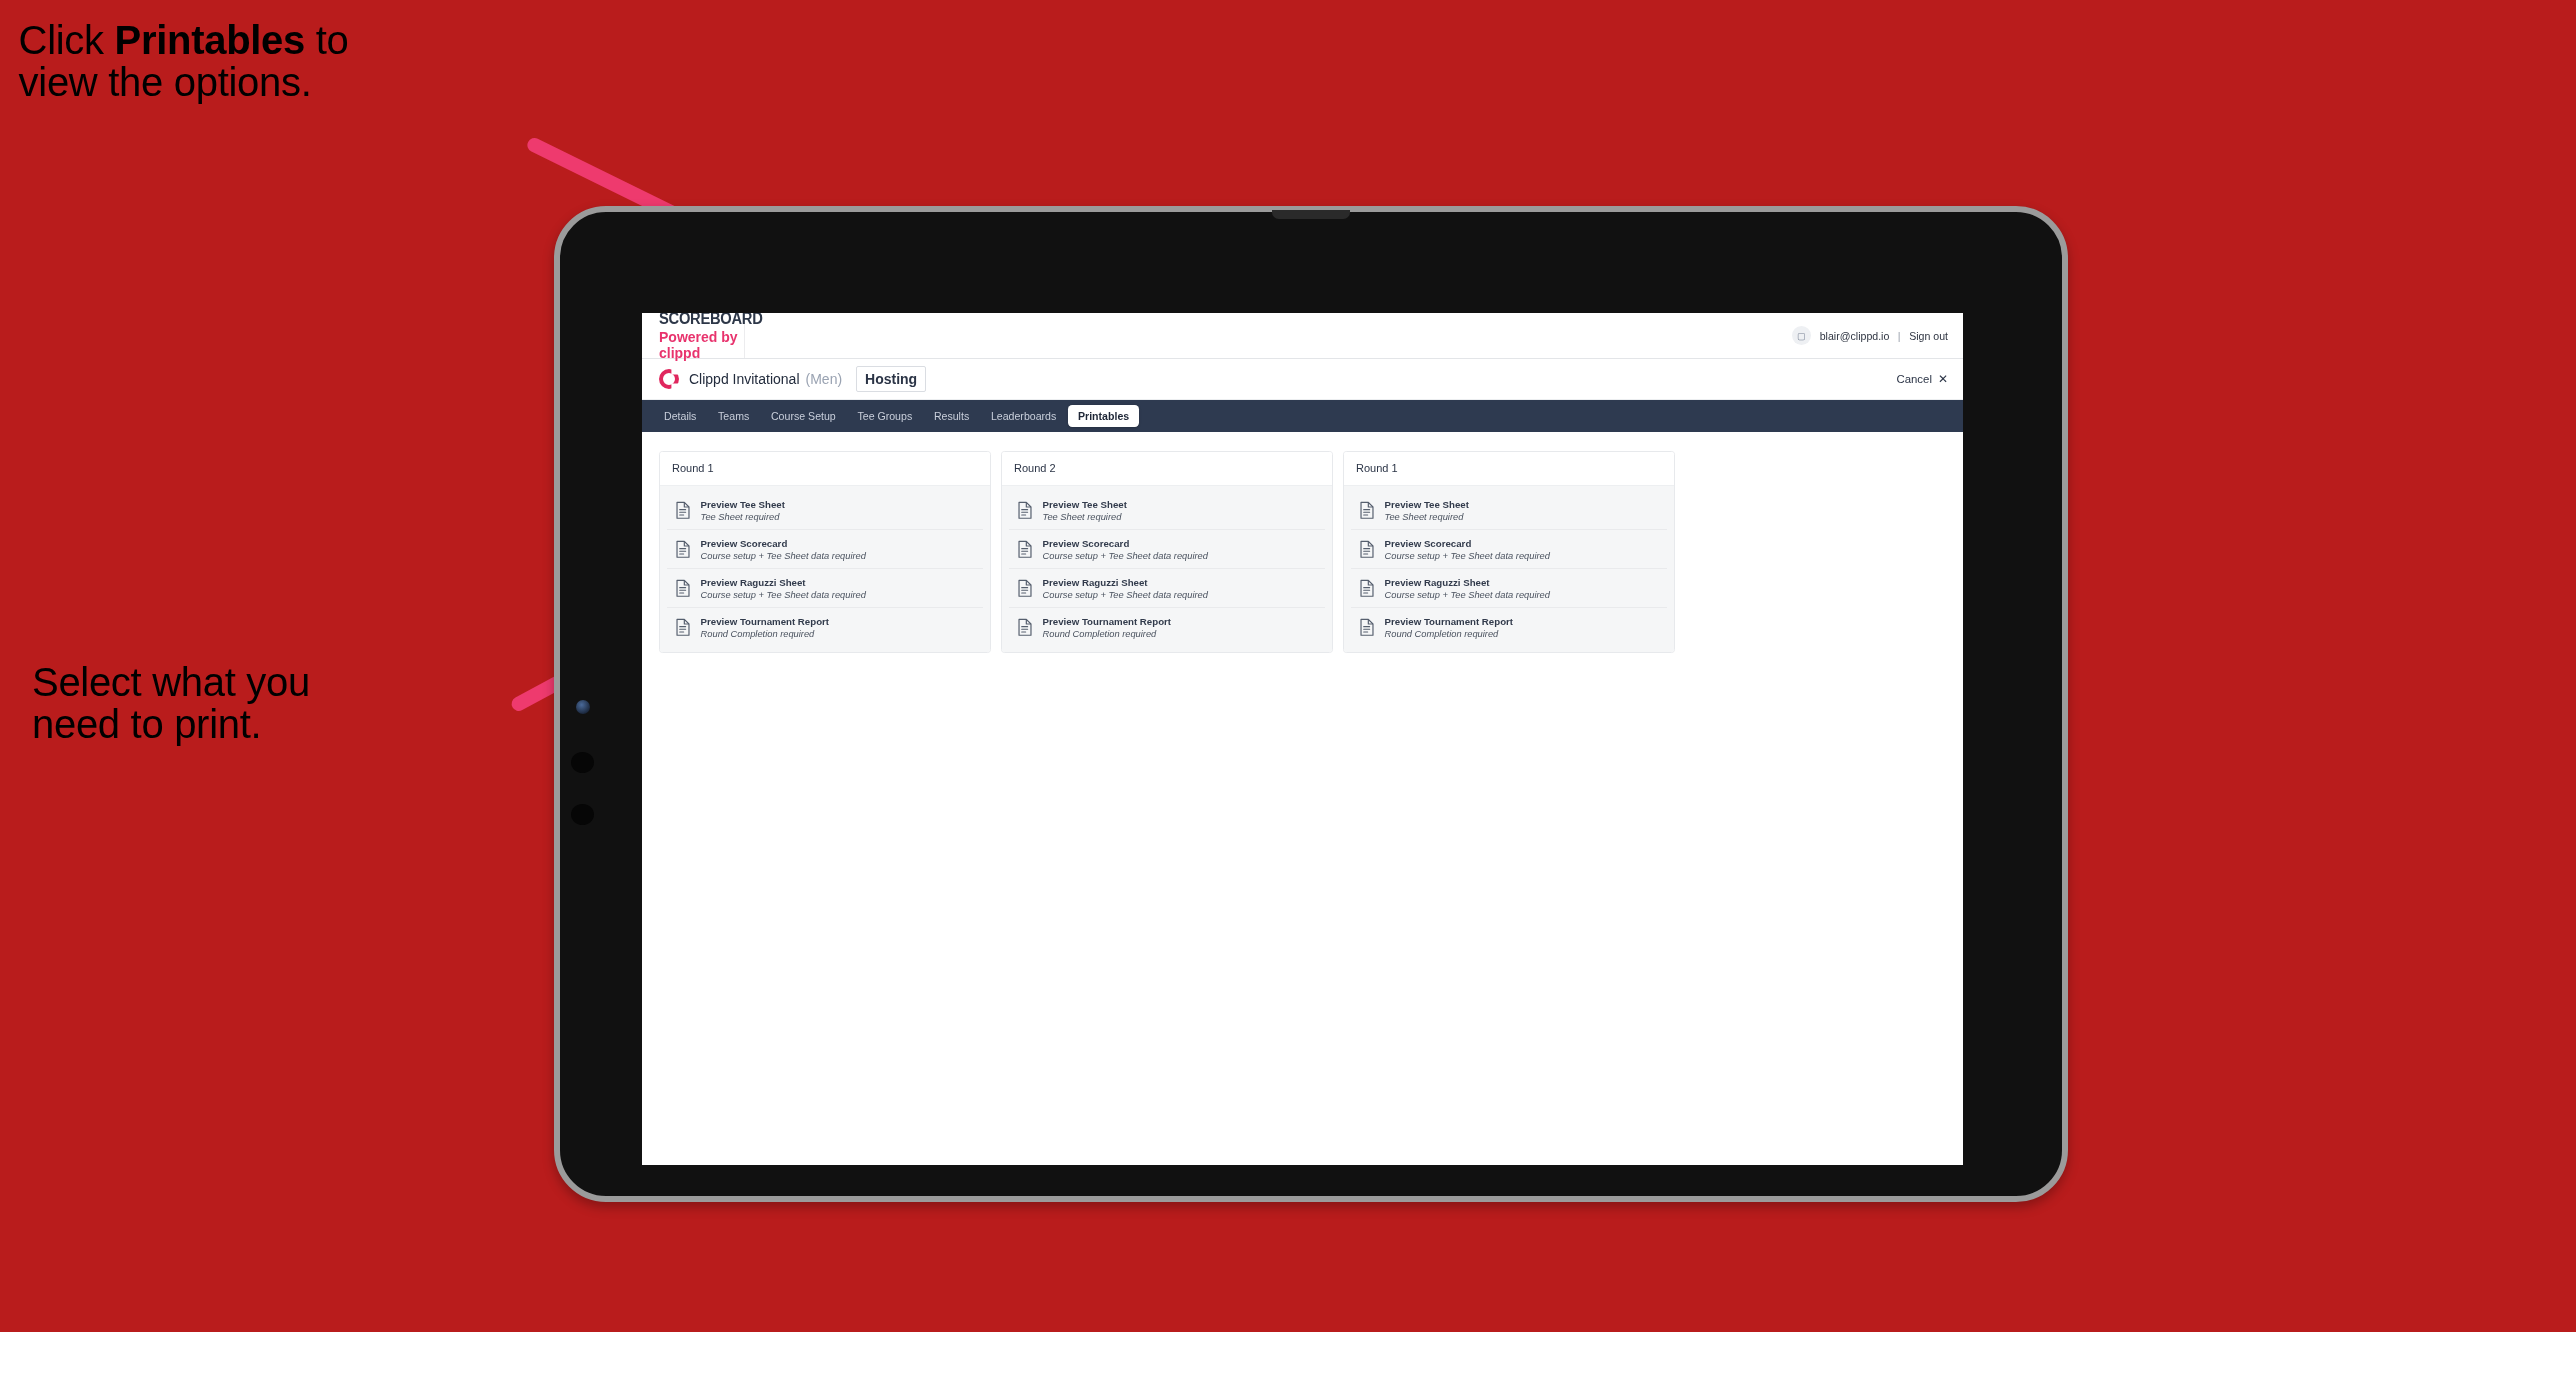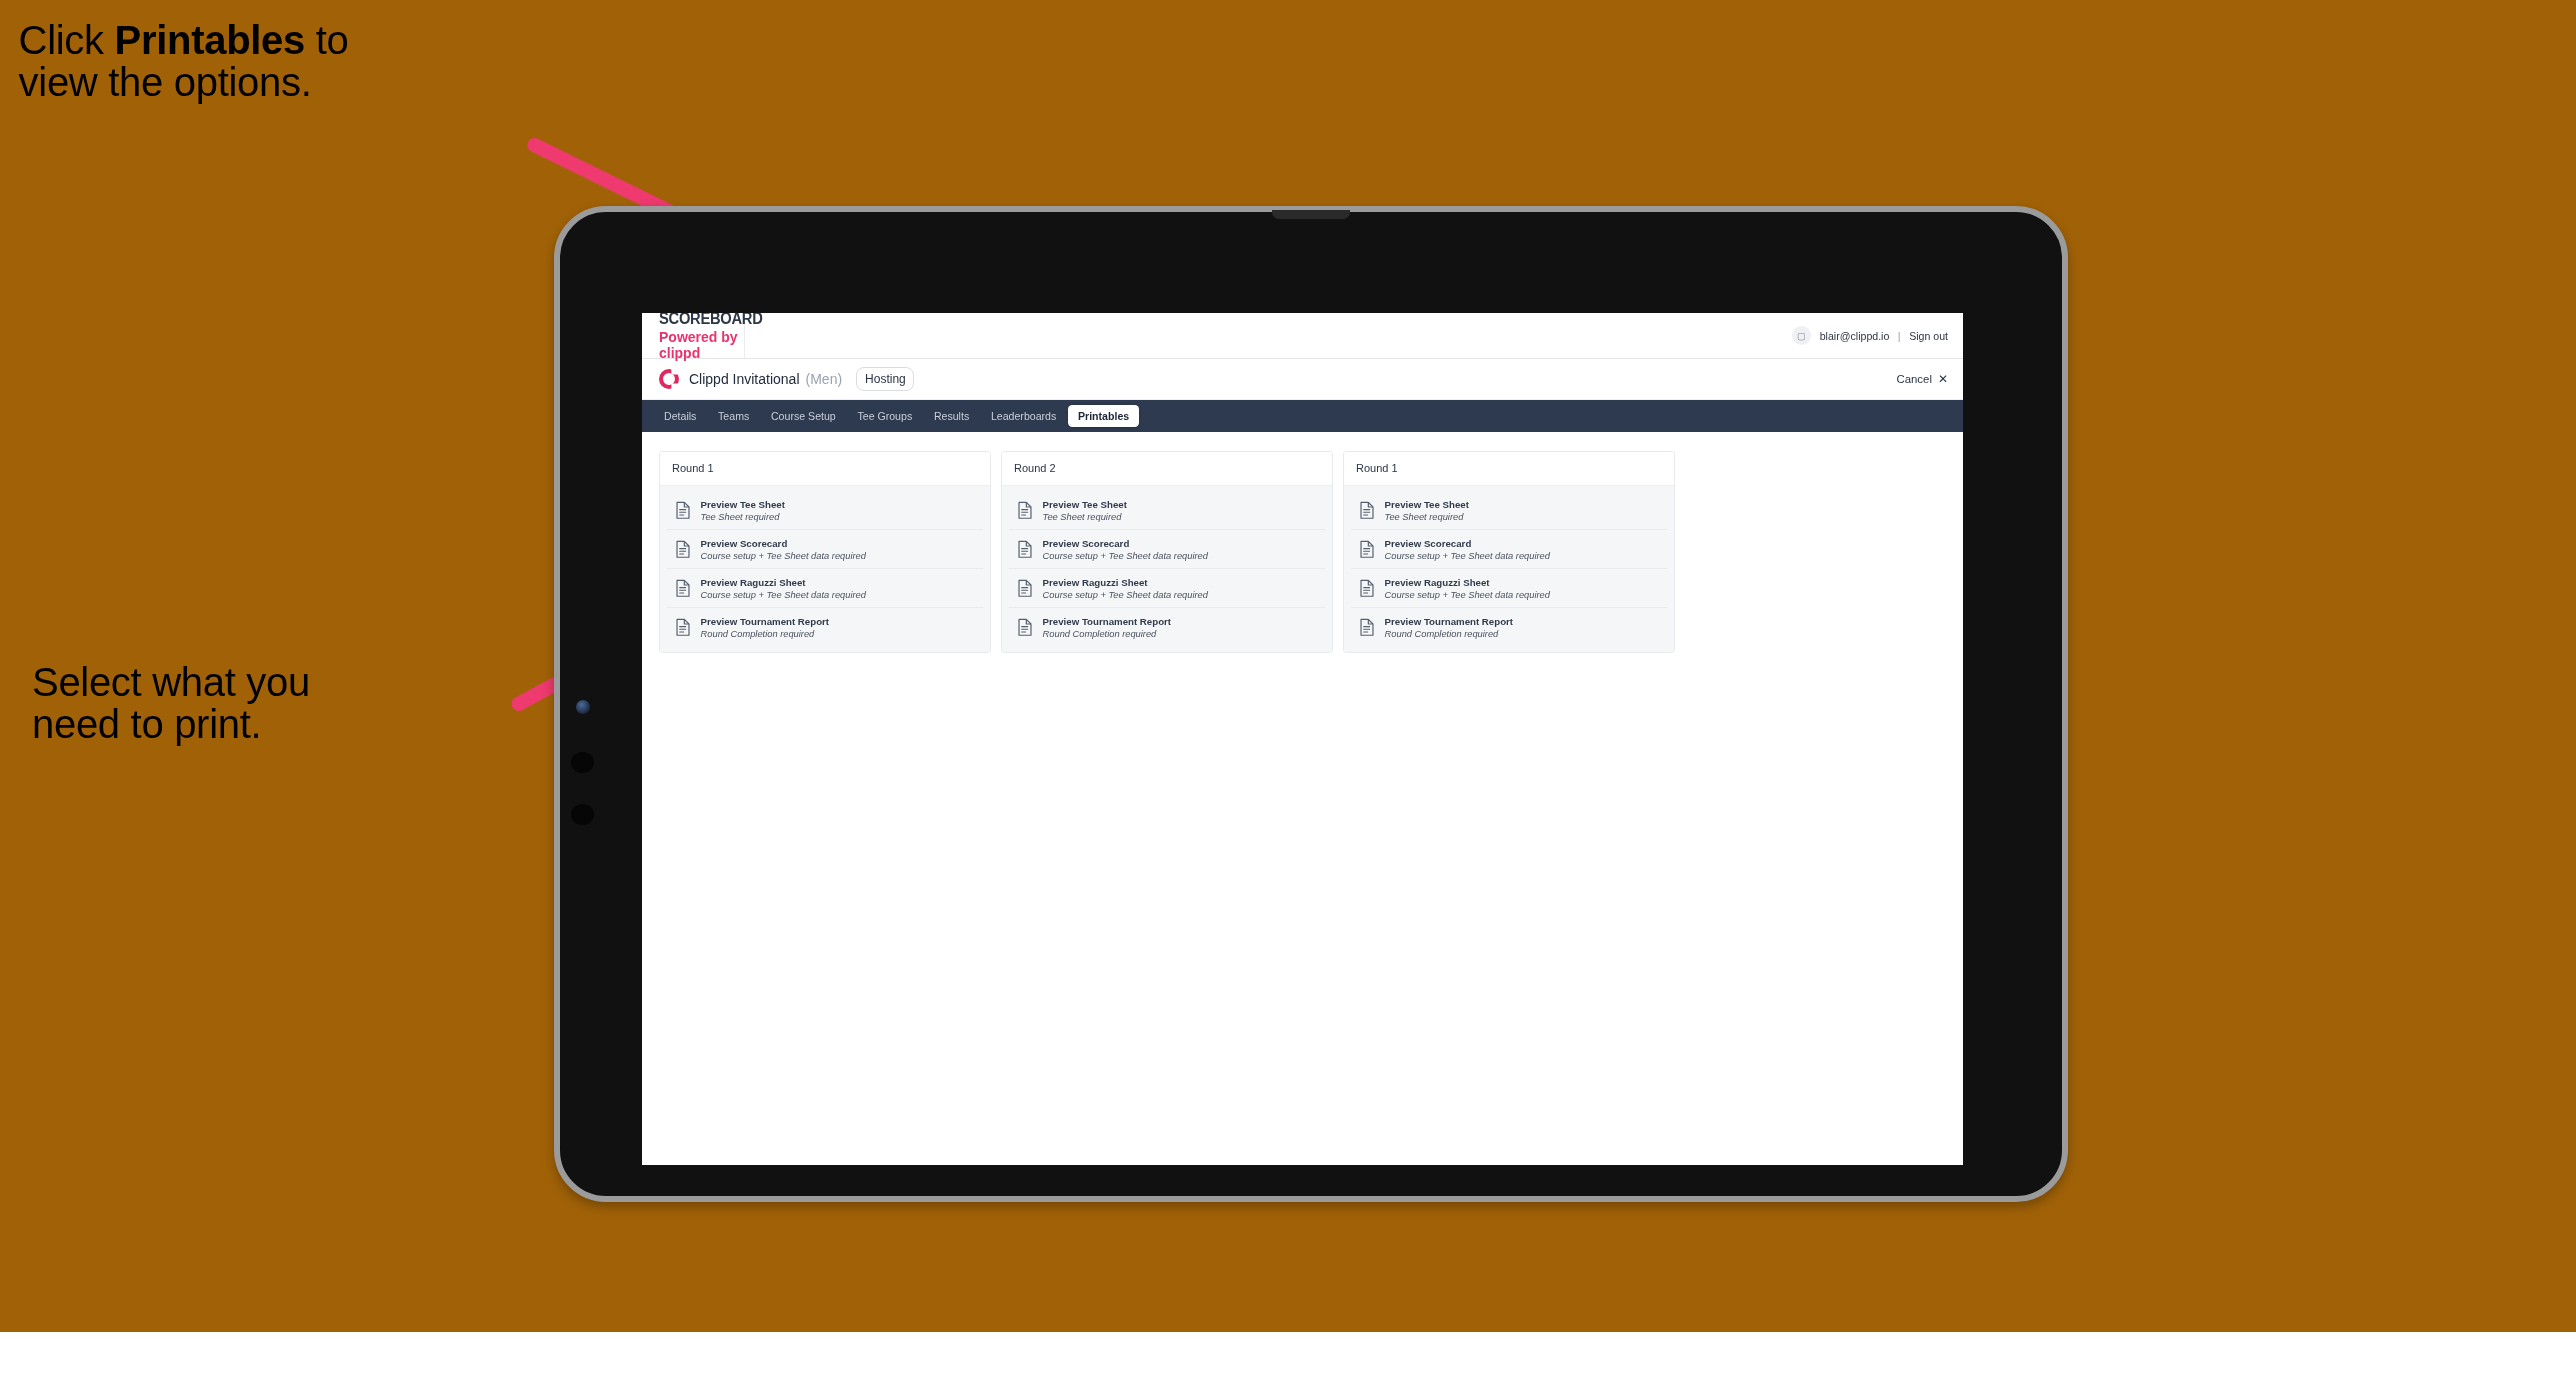--- a/index.html
+++ b/index.html
@@ -2,21 +2,21 @@
 <html style="font-size:13.5px"><head>
 <meta charset="utf-8">
 <style>
   * { box-sizing: border-box; margin: 0; padding: 0; }
   html, body {
     width: 2576px; height: 1386px;
     background: #ffffff;
     font-family: "Liberation Sans", sans-serif;
     overflow: hidden;
   }
-  #root { position: relative; width: 2576px; height: 1332px; background:#a16207; }
+  #root { position: relative; width: 2576px; height: 1332px; background:#b91c1c; }
 
   
   .annot {
     position: absolute;
     color: #000;
     font-family: "Liberation Sans", sans-serif;
     font-size: 40px;
     line-height: 1.06;
     letter-spacing: -0.3px;
     white-space: pre-line;
@@ -124,22 +124,22 @@
     position: relative; flex: none;
   }
   #c-logo::before {
     content: ""; position: absolute; inset: 0;
     border: 4.2px solid #e0275e; border-radius: 50%;
     clip-path: polygon(0 0, 62% 0, 62% 28%, 100% 28%, 100% 72%, 62% 72%, 62% 100%, 0 100%);
   }
   #tname { font-size: 14px; color: #232c3d; }
   #tgender { font-size: 14px; color: #9aa3b2; margin-left: 6px; }
   #hosting-badge {
-    margin-left: 14.4px; font-size: 12px; font-weight: 400; color: #2b3446;
-    border: 0.8px solid #dadde2; border-radius: 8px; padding: 4.2px 7.6px;
+    margin-left: 14.4px; font-size: 14px; font-weight: 700; color: #2b3446;
+    border: 0.8px solid #dadde2; border-radius: 2px; padding: 4.2px 7.6px;
     background: #fff;
   }
   #cancel-area {
     margin-left: auto; display: flex; align-items: center; gap: 6px; cursor: pointer;
   }
   #cancel-label { font-size: 11.4px; color: #2b3446; }
   #cancel-x { font-size: 12px; color: #2b3446; line-height: 1; }
 
   
   #tabsbar {

